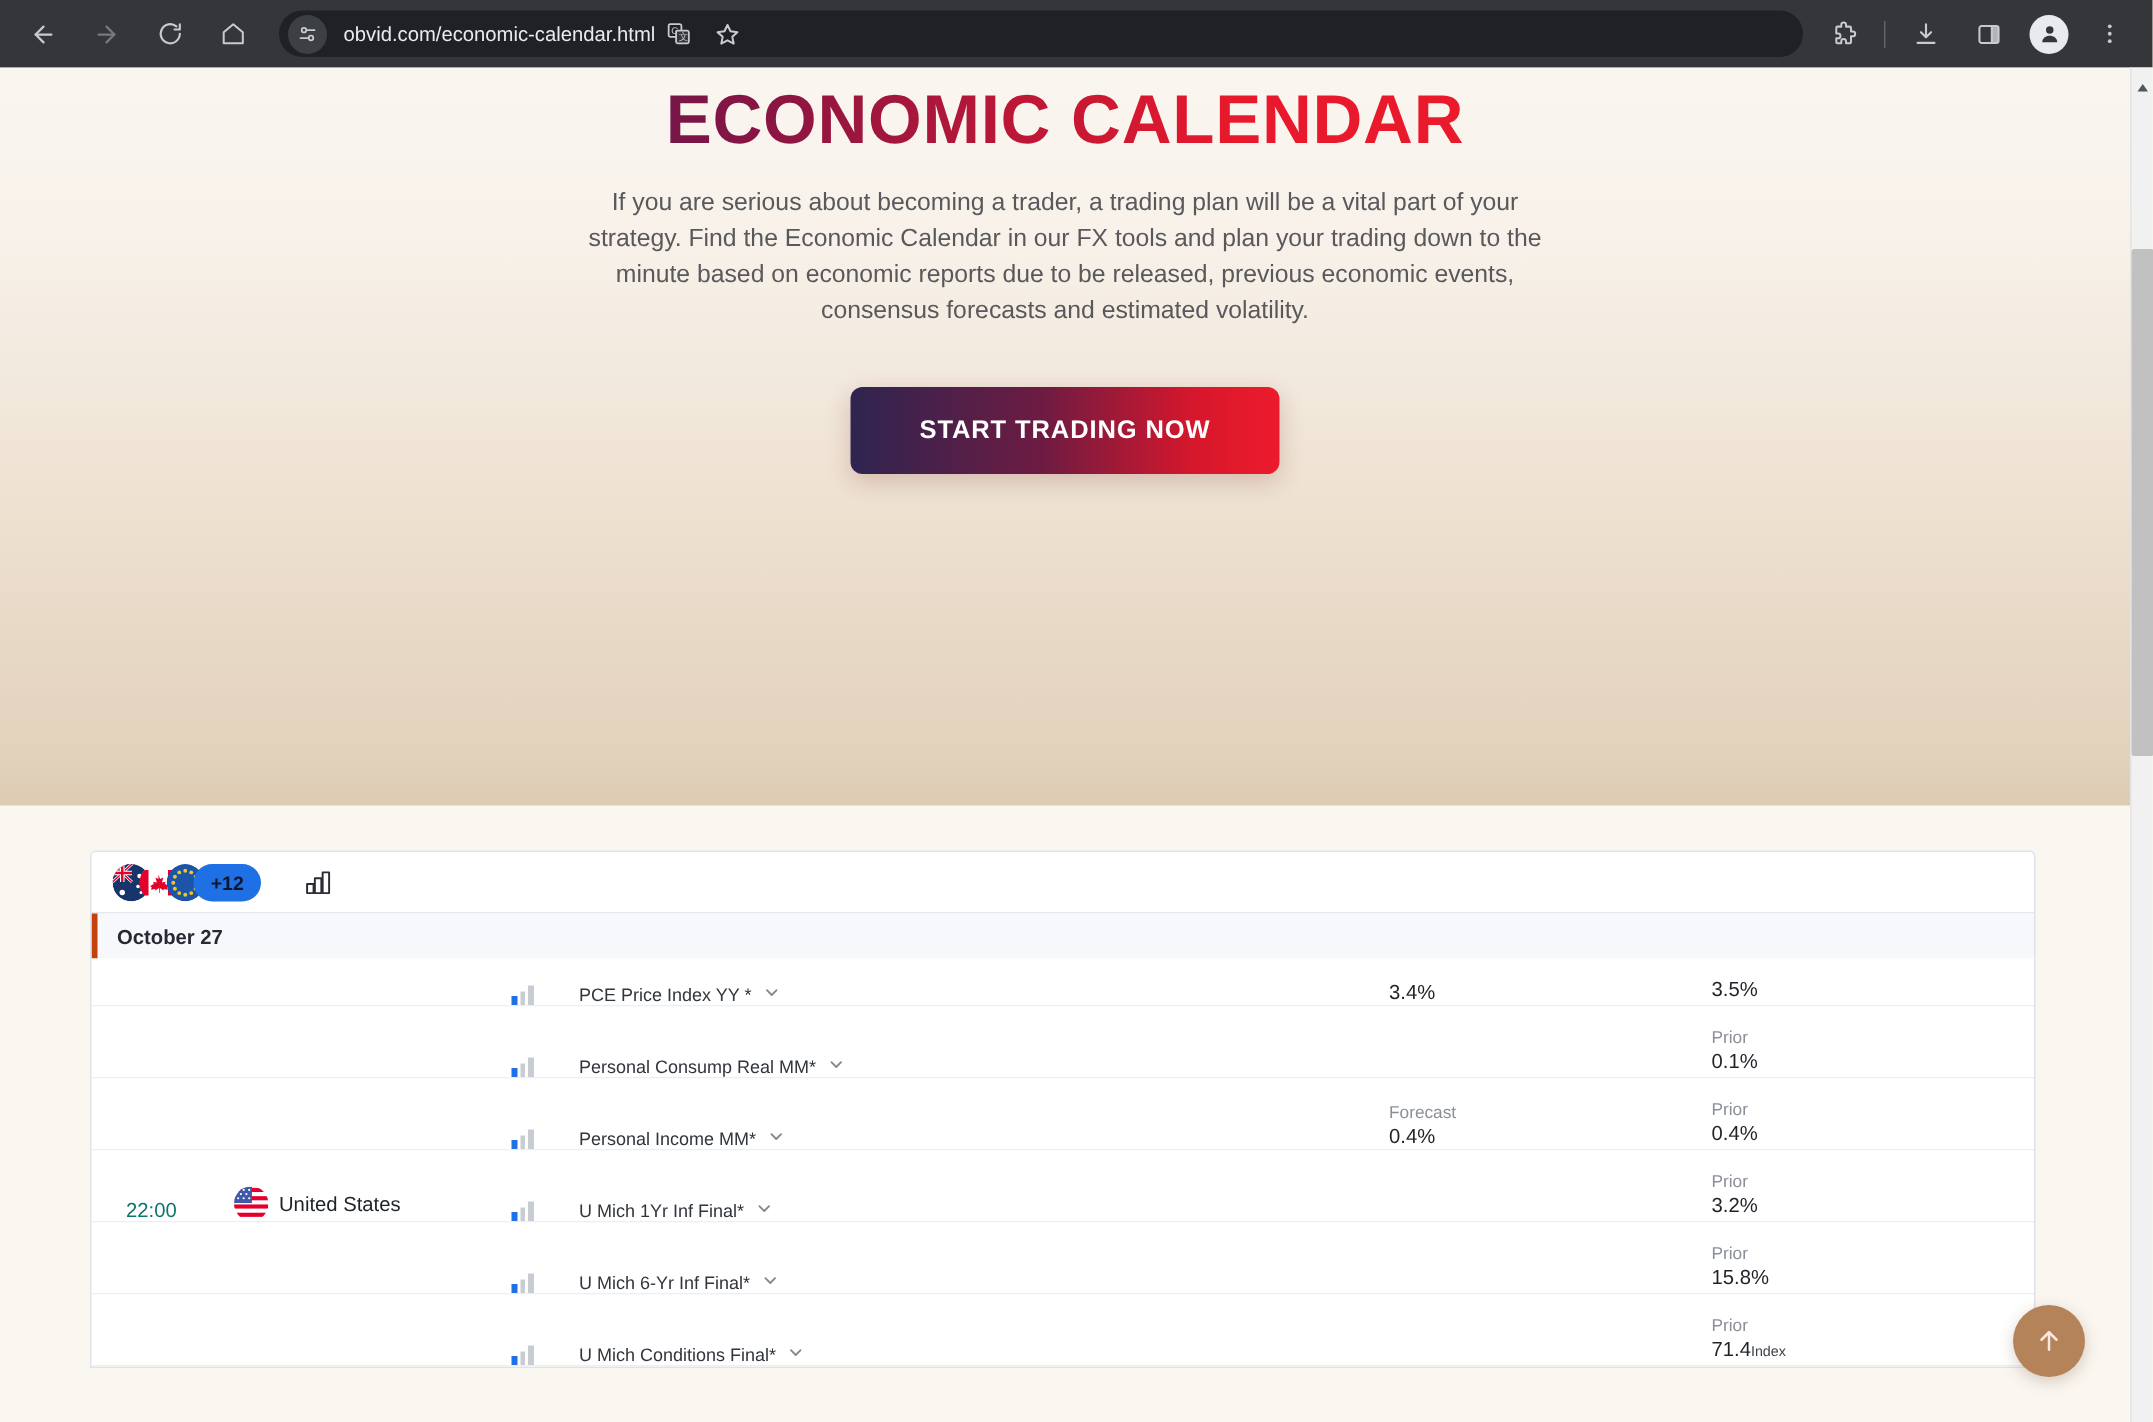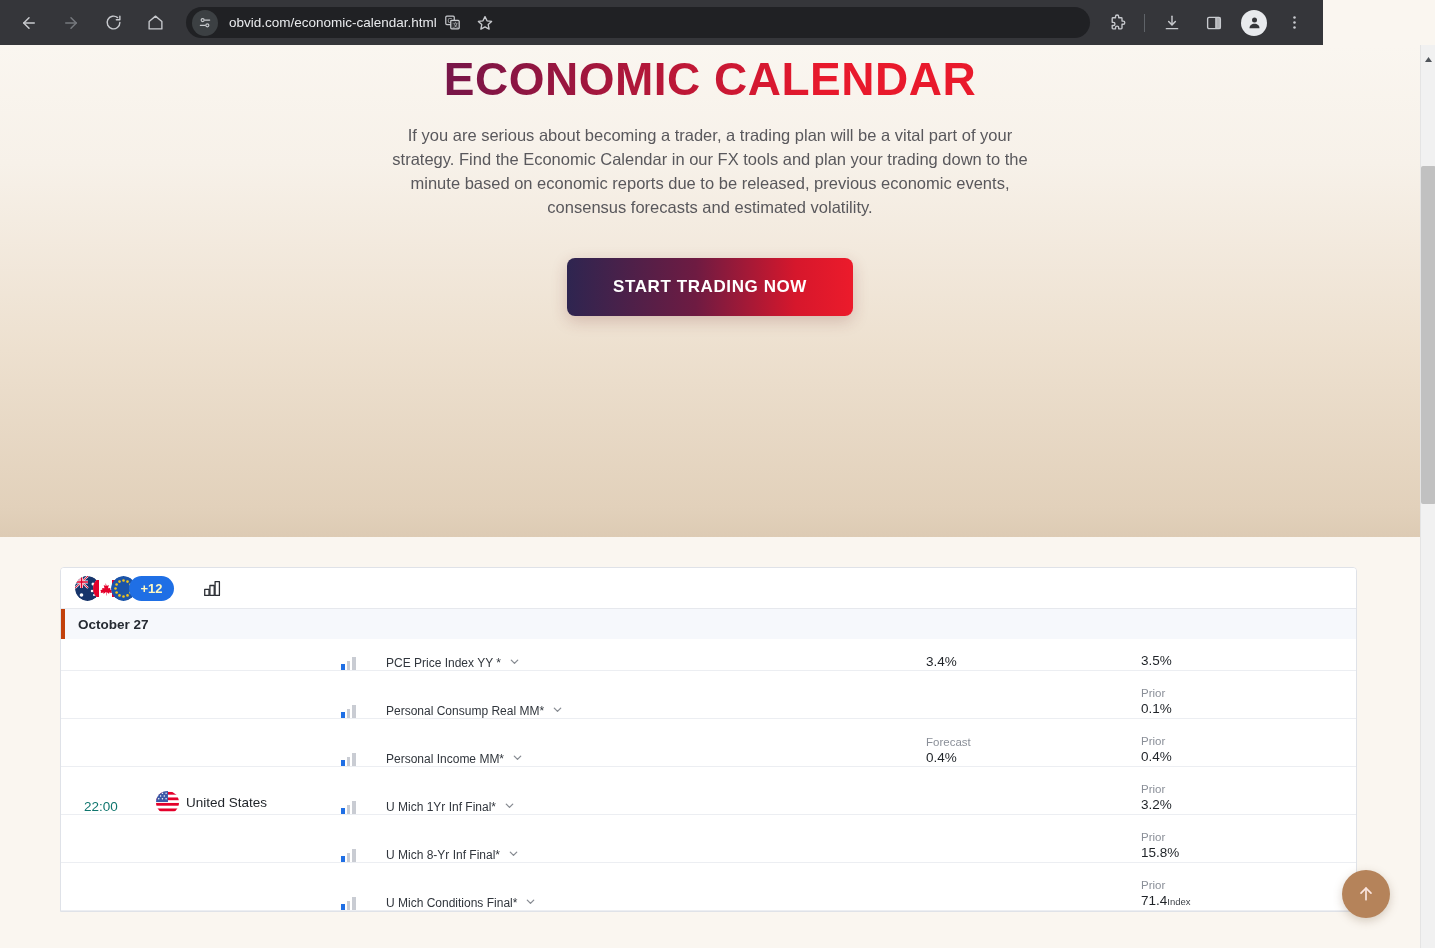--- a/index.html
+++ b/index.html
@@ -5,21 +5,21 @@
   * { box-sizing: border-box; margin: 0; padding: 0; }
   html, body {
     width: 1435px; height: 948px;
     font-family: "Liberation Sans", sans-serif;
     overflow: hidden; background: #faf6f0;
   }
 
   
   .browser-bar {
     position: absolute; top: 0; left: 0;
-    width: 1323px; height: 45px;
+    width: 1435px; height: 45px;
     background: #35363a;
     display: flex; align-items: center;
     padding: 0 8px;
   }
   .nav-btn {
     width: 32px; height: 32px;
     display: flex; align-items: center; justify-content: center;
     border-radius: 50%; flex: 0 0 auto;
     margin: 0 5px;
   }
@@ -109,21 +109,21 @@
     background: #fff;
   }
   .flag-cluster { display: flex; align-items: center; }
   .flag {
     width: 25px; height: 25px; border-radius: 50%;
     overflow: hidden; position: relative;
     margin-right: -7px; flex: 0 0 auto;
   }
   .flag-more {
     width: 45px; height: 25px; border-radius: 13px;
-    background: #1f6fe5; color: #fef9c3;
+    background: #1f6fe5; color: #0f172a;
     font-size: 13px; font-weight: 700;
     display: flex; align-items: center; justify-content: center;
     position: relative; flex: 0 0 auto;
   }
   .chart-toggle {
     margin-left: 27px; width: 22px; height: 22px;
     display: flex; align-items: center; justify-content: center;
     cursor: pointer;
   }
 
@@ -487,21 +487,21 @@
           <div class="c-time"></div>
           <div class="c-country">
             <span class="c-country-name"></span>
           </div>
           <div class="c-vol">
             <span class="vbar v1 on"></span>
               <span class="vbar v2"></span>
               <span class="vbar v3"></span>
           </div>
           <div class="c-event">
-            <span>U Mich 8-Yr Inf Final*</span>
+            <span>U Mich 6-Yr Inf Final*</span>
             <span class="chev"><svg width="11" height="11" viewBox="0 0 12 12" fill="none" stroke="#5d636c" stroke-width="1.4" stroke-linecap="round" stroke-linejoin="round">
                   <path d="M2.5 4.5L6 8l3.5-3.5"></path>
                 </svg></span>
           </div>
           <div class="c-num">
             <span class="lbl"></span>
             <span></span>
           </div>
           <div class="c-num">
             <span class="lbl">Prior</span>

